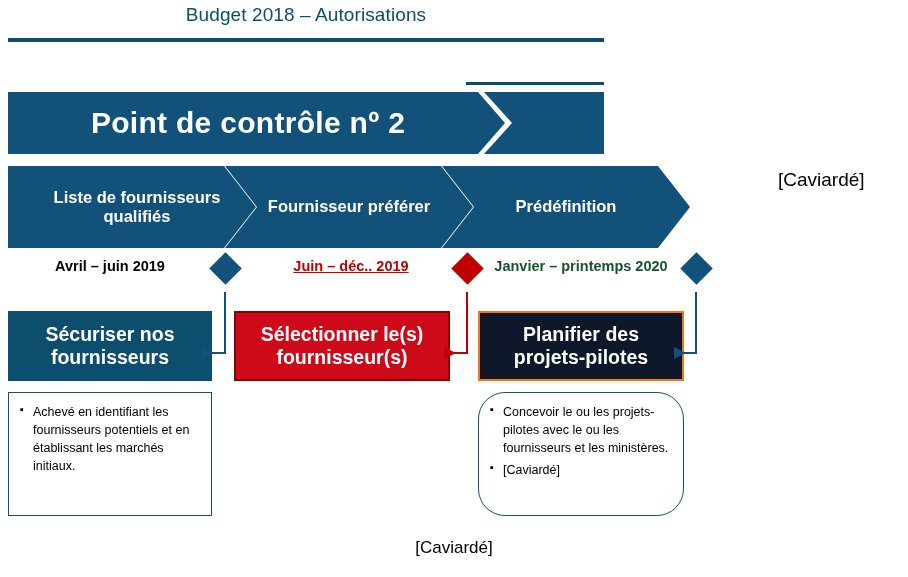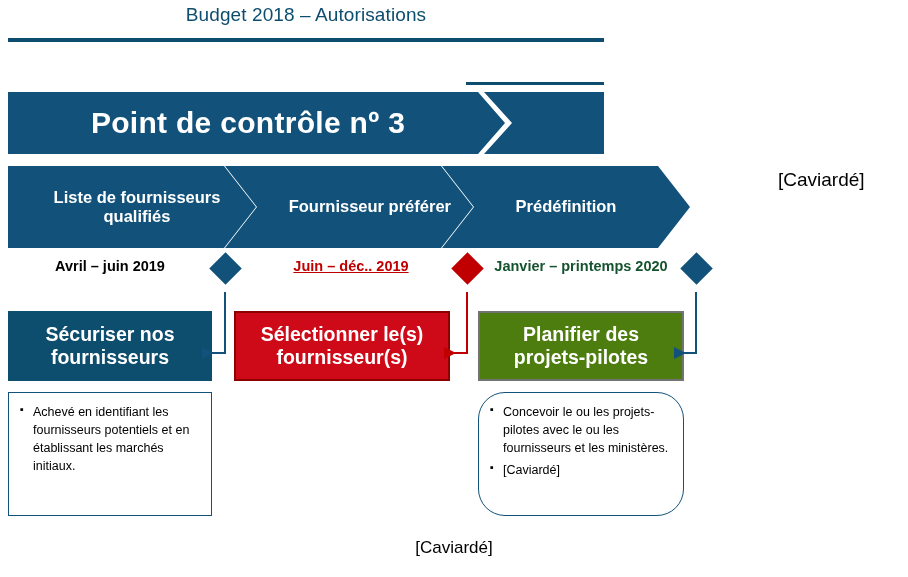--- a/index.html
+++ b/index.html
@@ -118,21 +118,20 @@
     padding-right: 26px;
     padding-left: 36px;
   }
   .phase-2 {
     left: 225px;
     width: 248px;
     -webkit-clip-path: polygon(0 0, 216px 0, 248px 41px, 216px 82px, 0 82px, 32px 41px);
     clip-path: polygon(0 0, 216px 0, 248px 41px, 216px 82px, 0 82px, 32px 41px);
     padding-left: 22px;
     padding-right: 22px;
-    justify-content: flex-end;
   }
   .phase-3 {
     left: 442px;
     width: 248px;
     -webkit-clip-path: polygon(0 0, 216px 0, 248px 41px, 216px 82px, 0 82px, 32px 41px);
     clip-path: polygon(0 0, 216px 0, 248px 41px, 216px 82px, 0 82px, 32px 41px);
     padding-left: 22px;
     padding-right: 22px;
   }
 
@@ -188,21 +187,21 @@
     text-align: center;
     color: #ffffff;
     font-size: 19.5px;
     font-weight: bold;
     line-height: 1.2;
     box-sizing: border-box;
     padding: 0 6px;
   }
   .action-1 { left: 8px;   width: 204px; background: #0d4d6e; border: 2px solid #0d4d6e; }
   .action-2 { left: 234px; width: 216px; background: #cf0a18; border: 2px solid #8c0000; }
-  .action-3 { left: 478px; width: 206px; background: #4d7c0f; border: 2px solid #737373; }
+  .action-3 { left: 478px; width: 206px; background: #0f172a; border: 2px solid #f97316; }
 
   
   .desc {
     position: absolute;
     top: 392px;
     height: 124px;
     border: 1.5px solid #12527a;
     box-sizing: border-box;
     background: #ffffff;
     padding: 10px 8px 6px 4px;
@@ -246,21 +245,21 @@
 
 <div class="canvas">
 
   <div class="title">Budget 2018 – Autorisations</div>
   <div class="title-rule"></div>
   <div class="small-rule"></div>
 
   <div class="control-band"></div>
   <div class="control-chevron"></div>
   <div class="control-notch"></div>
-  <div class="control-label">Point de contrôle nº 3</div>
+  <div class="control-label">Point de contrôle nº 2</div>
 
   <div class="phase phase-1">
     <span>Liste de fournisseurs qualifiés</span>
   </div>
   <div class="phase phase-2">
     <span>Fournisseur préférer</span>
   </div>
   <div class="phase phase-3">
     <span>Prédéfinition</span>
   </div>

